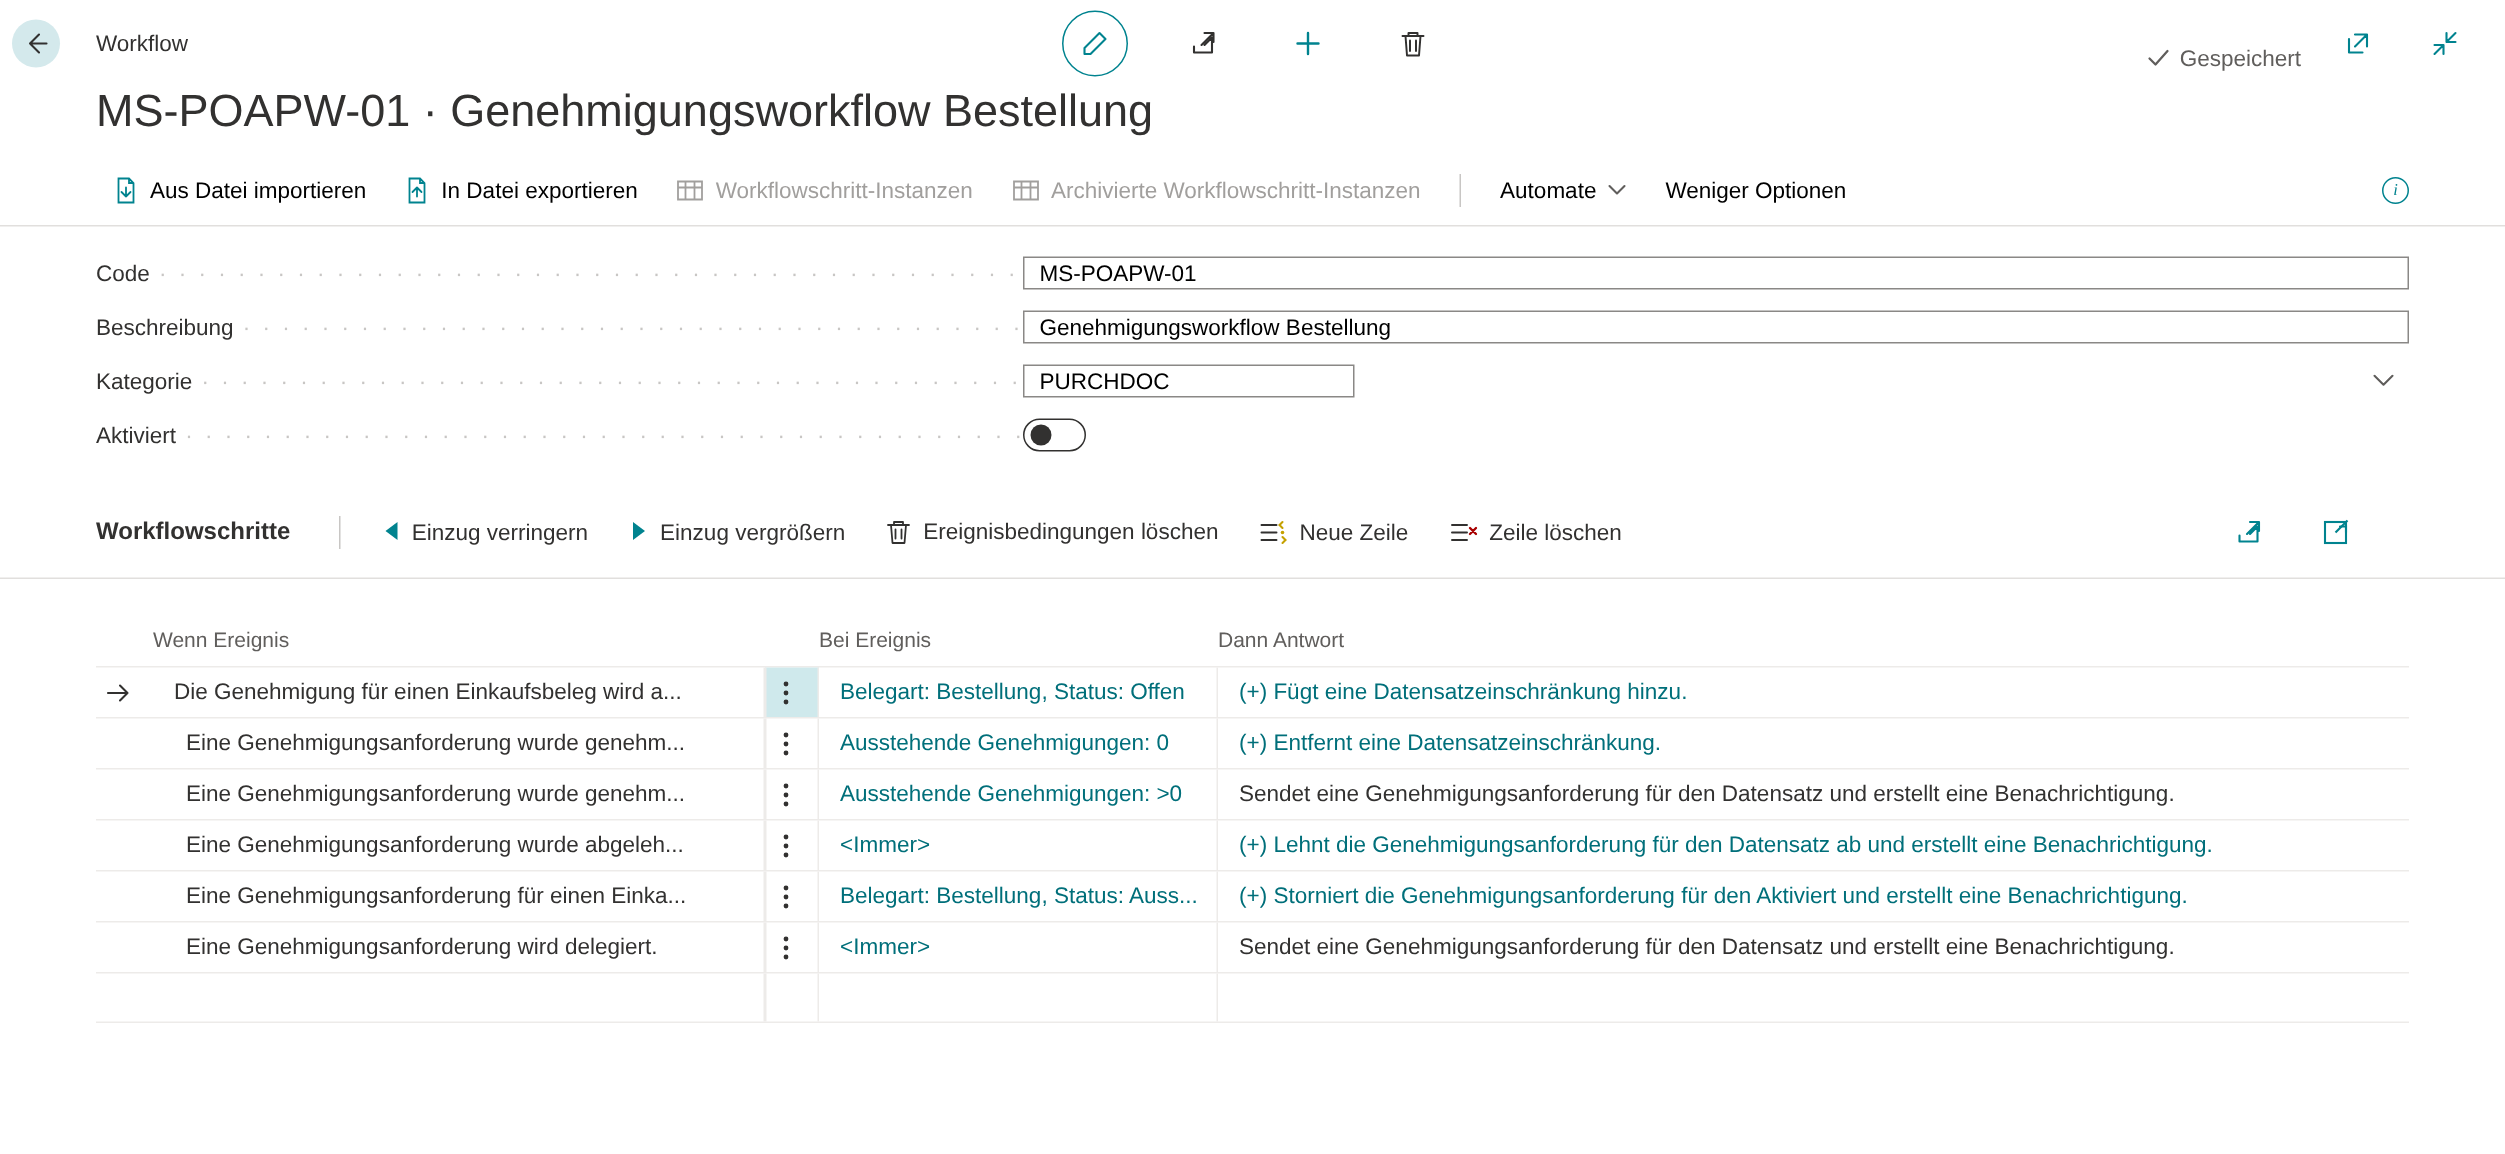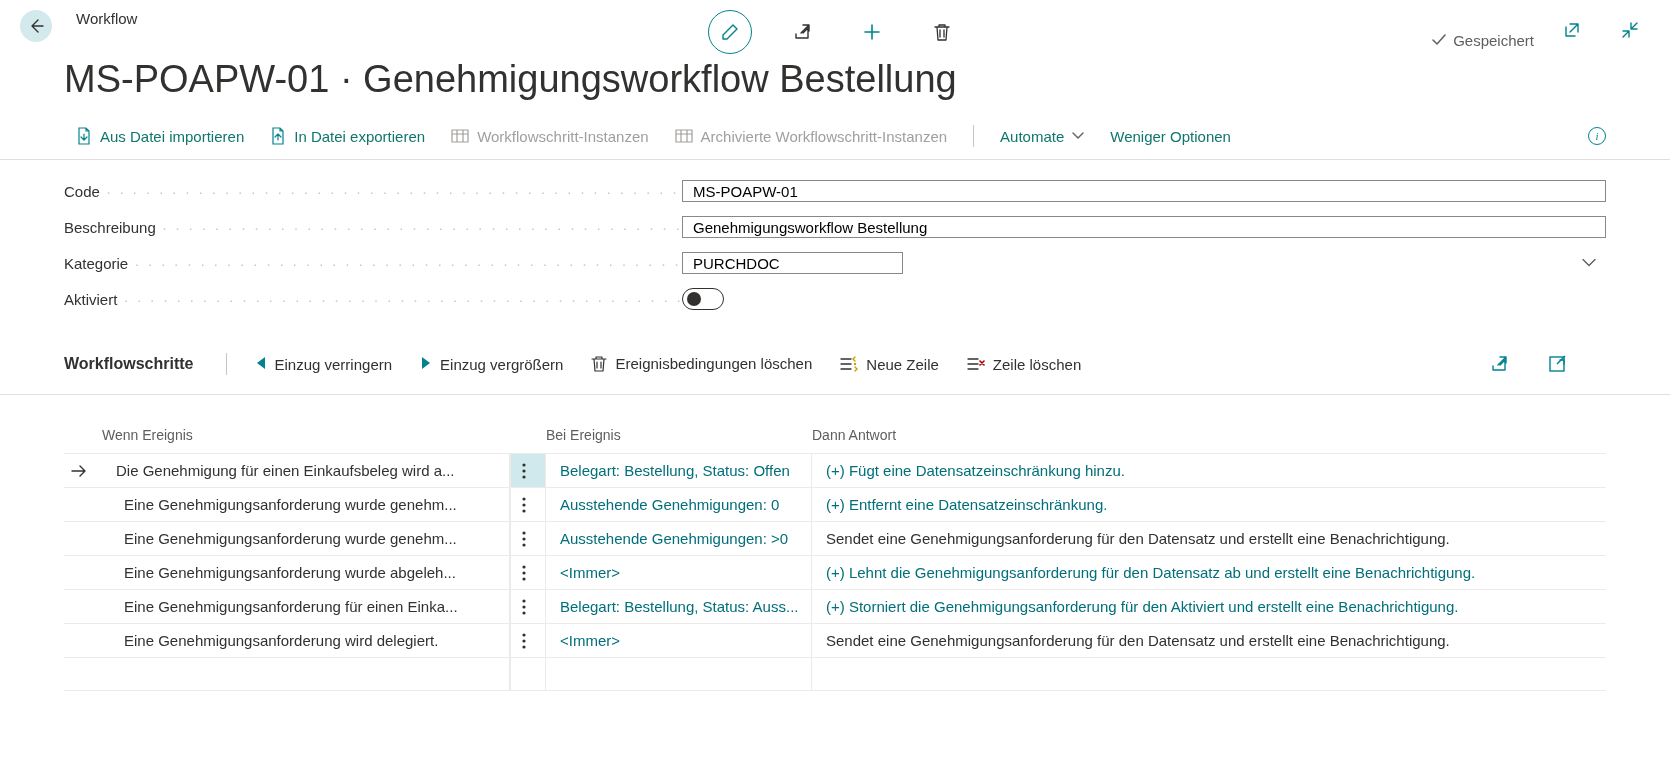--- a/index.html
+++ b/index.html
@@ -5,22 +5,22 @@
   * { box-sizing: border-box; margin: 0; padding: 0; }
   body {
     font-family: "Segoe UI", -apple-system, BlinkMacSystemFont, sans-serif;
     font-size: 14px;
     color: #323130;
     background: #fff;
     width: 1670px;
   }
   .header-bar {
     display: flex;
-    align-items: flex-start;
-    padding: 10px 20px 0 20px;
+    align-items: center;
+    padding: 10px 20px 0 8px;
     height: 48px;
   }
   .back-circle {
     width: 32px; height: 32px;
     border-radius: 50%;
     background: #d4e9ec;
     display: flex; align-items: center; justify-content: center;
     cursor: pointer;
   }
   .header-bar .title-crumb { margin-left: 24px; color: #323130; font-size: 15px; }
@@ -36,32 +36,32 @@
   }
   .icon-btn.circled {
     width: 44px; height: 44px; border-radius: 50%; border: 1.5px solid #00838f;
   }
   .right-cluster {
     margin-left: auto; display: flex; align-items: center; gap: 18px;
     color: #605e5c;
   }
   .saved-group { display: flex; align-items: center; gap: 6px; font-size: 15px; margin-top: 20px; }
   .page-title {
-    font-size: 38px; font-weight: 350; color: #323130;
+    font-size: 30px; font-weight: 350; color: #323130;
     padding: 10px 64px 14px 64px;
   }
   .toolbar {
     display: flex; align-items: center; gap: 26px;
     padding: 10px 64px 12px 76px;
     border-bottom: 1px solid #e1dfdd;
     position: relative;
   }
   .toolbar-item {
     display: flex; align-items: center; gap: 8px; cursor: pointer;
-    font-size: 15px; color: #0f766e;
+    font-size: 15px; color: #000000;
   }
   .toolbar-item.disabled { color: #a19f9d; cursor: default; }
   .toolbar-sep { width: 1px; height: 22px; background: #c8c6c4; }
   .toolbar-right { margin-left: auto; }
   .chev-down { font-size: 11px; color: #605e5c; }
   .info-circle {
     width: 18px; height: 18px; border-radius: 50%; border: 1.5px solid #00838f;
     color: #00838f; display: flex; align-items: center; justify-content: center;
     font-size: 11px; font-style: italic; font-family: Georgia, serif;
   }

